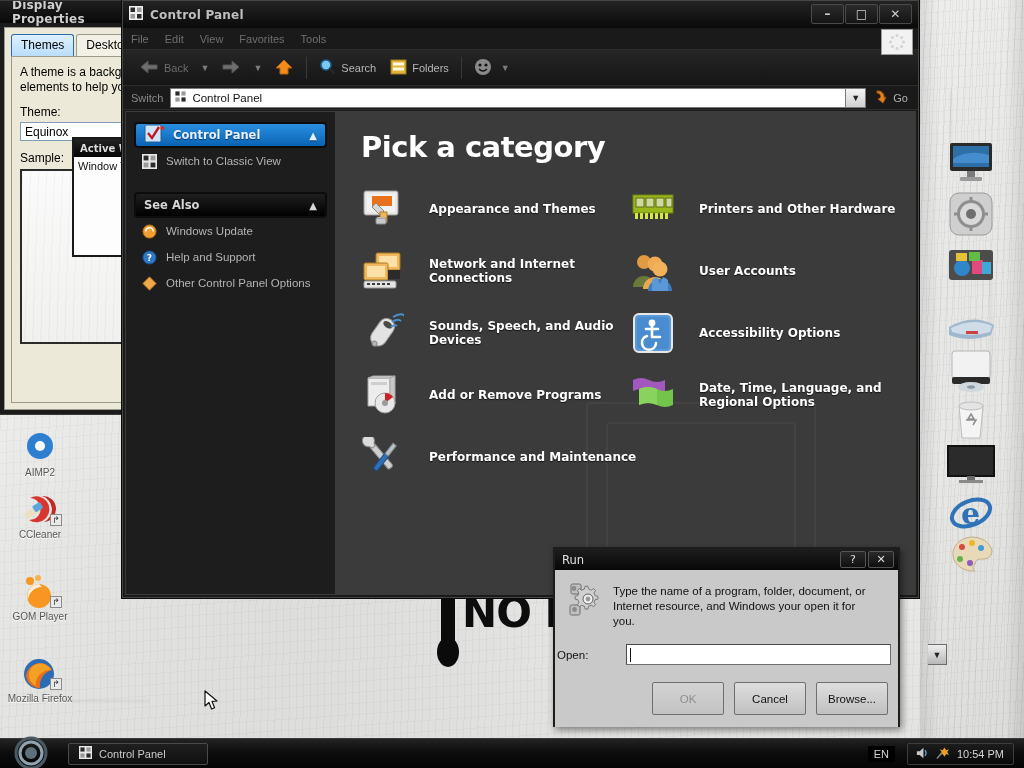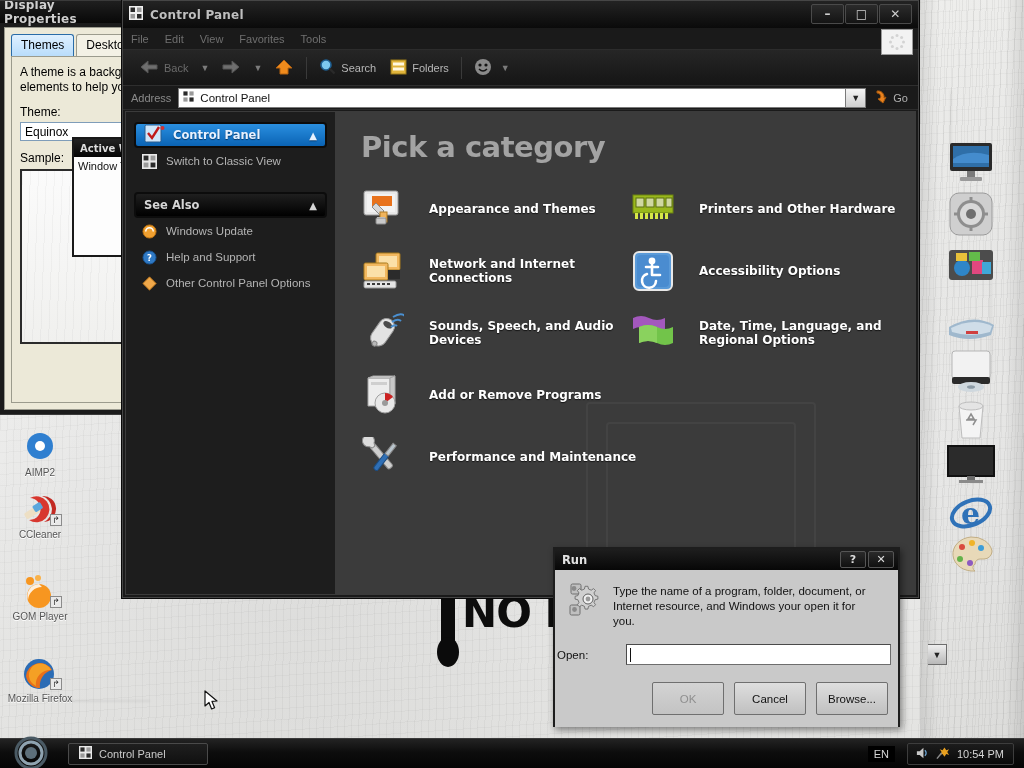--- a/index.html
+++ b/index.html
@@ -72,21 +72,21 @@
 
   
   #dispprops{
     position:absolute; left:0; top:0; width:125px; height:415px;
     background:#1b1b1b; border:1px solid #3a3a3a; border-left:none;
     overflow:hidden;
   }
   #dispprops .dp-title{
     height:22px; background:linear-gradient(#1f1f1f,#080808);
     color:#cfcfcf; font-weight:bold; font-size:12px;
-    display:flex;align-items:center; padding-left:4px;
+    display:flex;align-items:center; padding-left:12px;
     letter-spacing:0.2px;
     font-family:"DejaVu Sans", sans-serif;
   }
   #dispprops .dp-body{
     position:absolute;left:4px;top:26px;right:-260px;bottom:4px;
     background:#ece9d8; border:1px solid #9a9a8e;
   }
   .dp-tabs{position:absolute;left:6px;top:6px;display:flex;gap:2px;}
   .dp-tab{
     padding:3px 9px 4px; font-size:12px; color:#000;
@@ -225,21 +225,21 @@
   .side-item .si{flex:0 0 16px;}
   .side-gap{height:18px;}
 
   #cp-main{
     flex:1;background:#3b3b3b;border:1px solid #3b3b3b;border-left:none;
     position:relative;overflow:hidden;
   }
   #pick-title{
     position:absolute;left:25px;top:18px;
     font-family:"DejaVu Sans",sans-serif;
-    font-weight:bold;font-size:29px;color:#a3a3a3;
+    font-weight:bold;font-size:29px;color:#ffffff;
     letter-spacing:-0.5px;
   }
   .cat-col{position:absolute;top:66px;}
   .cat{
     display:flex;align-items:center;gap:24px;height:62px;
   }
   .cat .cicon{flex:0 0 44px;height:44px;display:flex;align-items:center;justify-content:center;}
   .cat .clabel{
     color:#fff;font-weight:bold;font-size:12px;line-height:14px;
     font-family:"DejaVu Sans",sans-serif;
@@ -248,21 +248,21 @@
 
   
   #run{
     position:absolute;left:553px;top:547px;width:347px;height:180px;
     background:#c8c8c8;border:2px solid #1d1d1d;
     box-shadow:2px 3px 7px rgba(0,0,0,0.45);
   }
   #run-title{
     height:21px;background:linear-gradient(#1e1e1e,#070707);
     display:flex;align-items:center;color:#e2e2e2;
-    font-weight:bold;font-size:11.5px;padding-left:7px;
+    font-weight:normal;font-size:11.5px;padding-left:7px;
     font-family:"DejaVu Sans",sans-serif;
     text-align:center;
   }
   #run-title .rb{
     width:26px;height:17px;margin:0 1px;
     background:linear-gradient(#2a2a2a,#101010);border:1px solid #555;
     display:flex;align-items:center;justify-content:center;
     color:#ddd;font-size:11px;border-radius:2px;
   }
   #run-body{padding:12px 14px 10px;background:#c9c9c9;height:157px;position:relative;}
@@ -590,21 +590,21 @@
             <circle cx="6" cy="7" r="1.6" fill="#141414"></circle>
             <circle cx="12" cy="7" r="1.6" fill="#141414"></circle>
             <path d="M5 11 q4 4 8 0" fill="none" stroke="#141414" stroke-width="1.4"></path>
           </svg>
       </span>
       <span class="tb-caret">▼</span>
     </div>
   </div>
 
   <div id="cp-addrbar">
-    <span class="alabel">Address</span>
+    <span class="alabel">Switch</span>
     <div id="addr-field">
       <span>
         <svg width="13" height="13" viewBox="0 0 14 14">
             <rect width="14" height="14" fill="#fff"></rect>
             <rect x="1.5" y="1.5" width="4.5" height="4.5" fill="#2a2a2a"></rect>
             <rect x="8" y="1.5" width="4.5" height="4.5" fill="#9a9a9a"></rect>
             <rect x="1.5" y="8" width="4.5" height="4.5" fill="#9a9a9a"></rect>
             <rect x="8" y="8" width="4.5" height="4.5" fill="#2a2a2a"></rect>
           </svg>
       </span>
@@ -800,20 +800,34 @@
                   <rect x="19" y="22" width="3" height="6"></rect>
                   <rect x="24" y="22" width="3" height="6"></rect>
                   <rect x="29" y="22" width="3" height="6"></rect>
                   <rect x="34" y="22" width="3" height="6"></rect>
                 </g>
             </svg>
           </span>
           <span class="clabel">Printers and Other Hardware</span>
         </div>
 
+        <div class="cat">
+          <span class="cicon">
+            <svg width="44" height="40" viewBox="0 0 44 40">
+              <circle cx="13" cy="11" r="7" fill="#e09a42"></circle>
+              <path d="M2 36 a11 11 0 0 1 22 0z" fill="#6b7a3a"></path>
+              <circle cx="24" cy="13" r="7.5" fill="#f0ac52"></circle>
+              <path d="M12 38 a12 12 0 0 1 24 0z" fill="#e8a94e"></path>
+              <circle cx="29" cy="18" r="7.5" fill="#f2b25c"></circle>
+              <path d="M17 40 a12 12 0 0 1 24 0z" fill="#3d7cbf"></path>
+              <path d="M26 26 l3 7 l3 -7 a12 12 0 0 1 5 3 v11 h-16 v-11 a12 12 0 0 1 5 -3z" fill="#5a98d8"></path>
+            </svg>
+          </span>
+          <span class="clabel">User Accounts</span>
+        </div>
 
         <div class="cat">
           <span class="cicon">
             <svg width="42" height="42" viewBox="0 0 42 42">
               <rect x="2" y="2" width="38" height="38" rx="5" fill="#5a9ad8" stroke="#e8e8e8" stroke-width="2"></rect>
               <rect x="5" y="5" width="32" height="32" rx="4" fill="#4a8cd0"></rect>
               <circle cx="20" cy="11" r="3.4" fill="#fff"></circle>
               <path d="M14 17 h12 M20 15 v10 M20 25 h8 M15 24 a7 7 0 1 0 9 7" fill="none" stroke="#fff" stroke-width="2.6" stroke-linecap="round"></path>
             </svg>
           </span>

